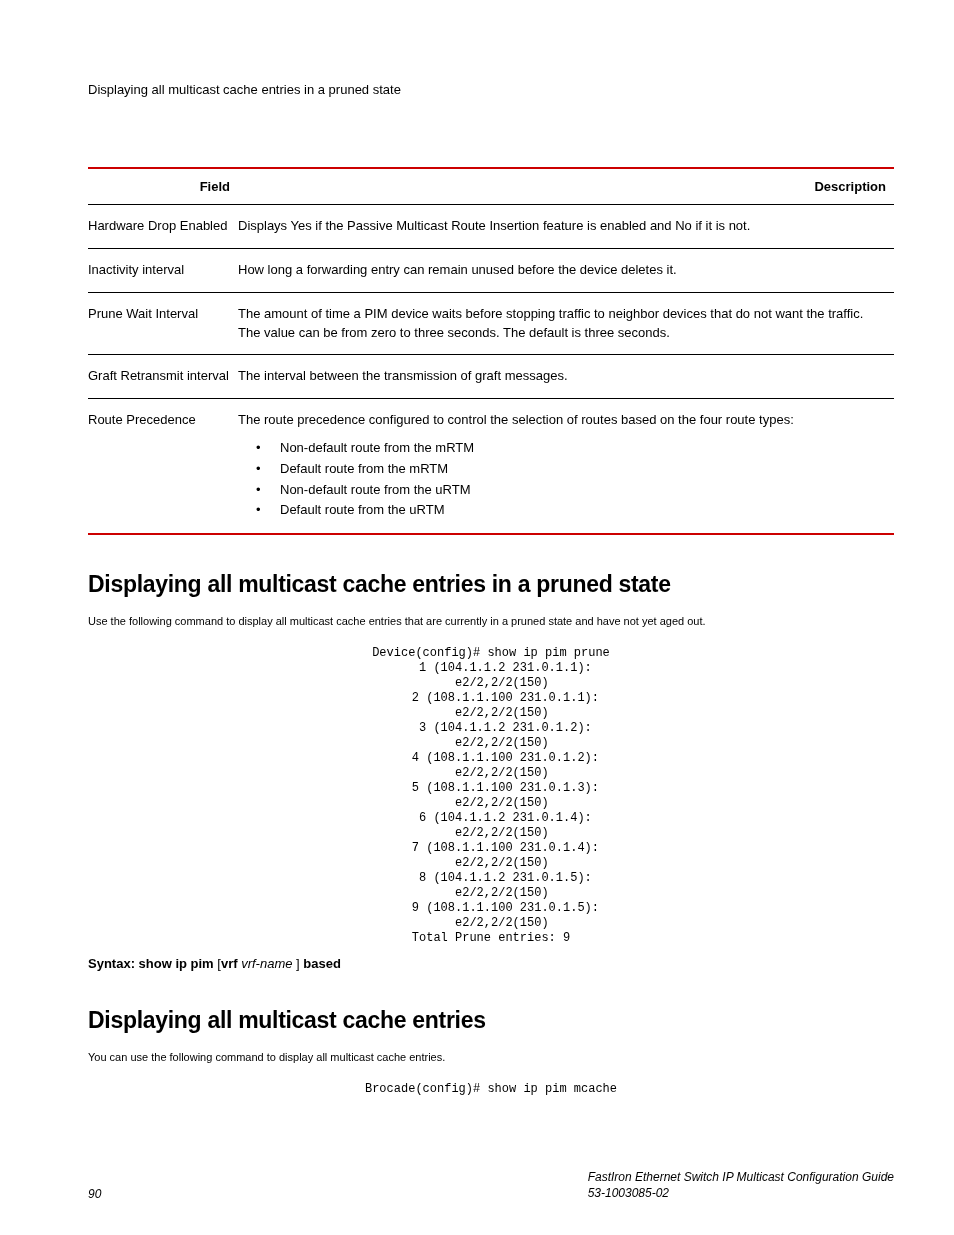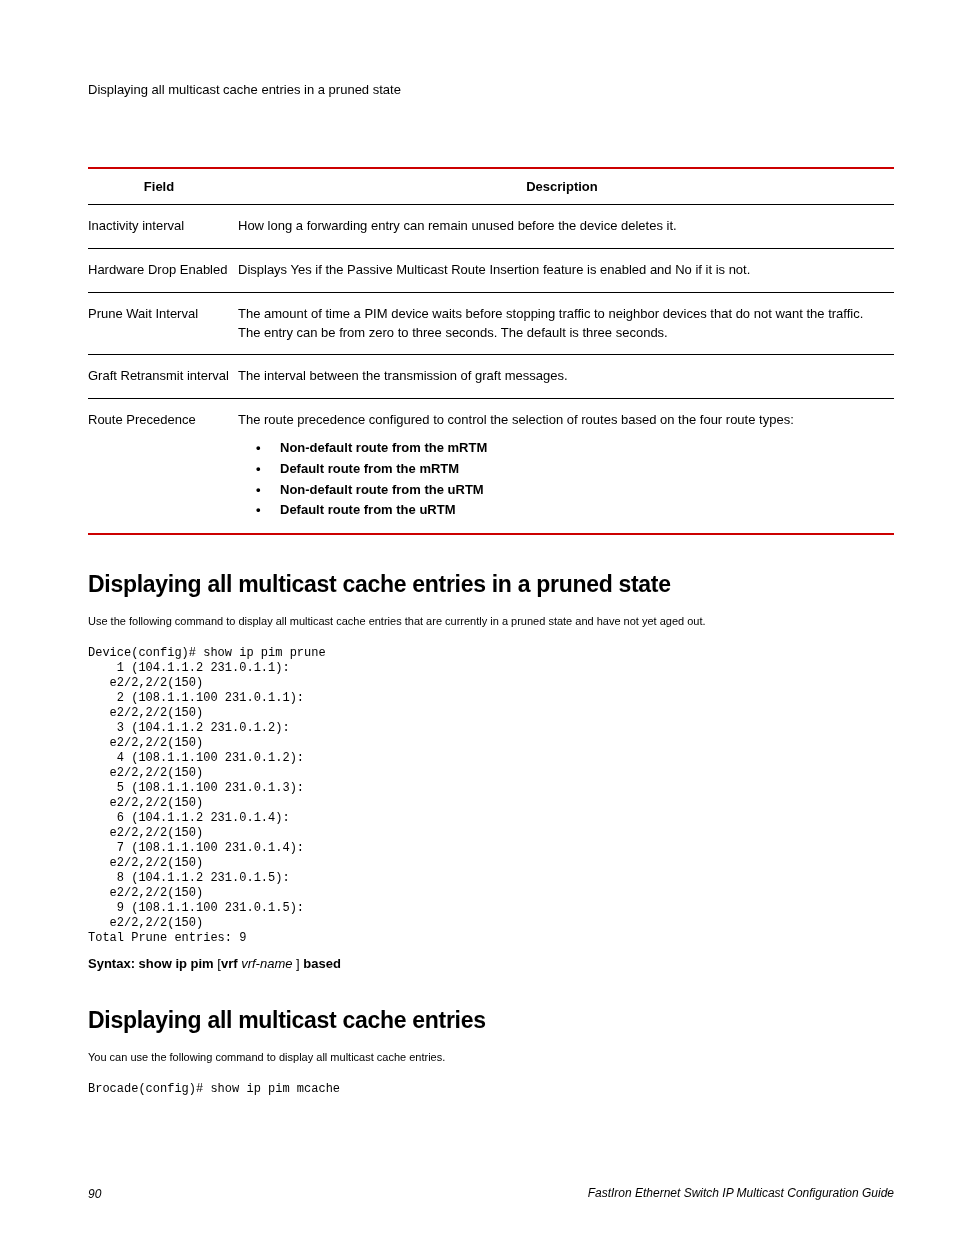--- a/index.html
+++ b/index.html
@@ -24,38 +24,37 @@
   .field-table {
     width: 100%;
     border-collapse: collapse;
     font-size: 13px;
   }
   .field-table thead tr {
     border-top: 2px solid #c00;
     border-bottom: 1px solid #000;
   }
   .field-table th {
-    text-align: center;
+    text-align: right;
     font-weight: bold;
     padding: 10px 8px 10px 0;
     vertical-align: top;
   }
   .field-table th.col-field { width: 150px; }
   .field-table tbody tr { border-top: 1px solid #000; }
   .field-table tbody tr:last-child { border-bottom: 2px solid #c00; }
   .field-table td {
     padding: 12px 8px 12px 0;
     vertical-align: top;
     line-height: 1.45;
   }
   .route-list {
     margin: 8px 0 0 18px;
     padding: 0;
     list-style: none;
-    font-weight: bold;
   }
   .route-list li {
     position: relative;
     padding-left: 24px;
     line-height: 1.6;
   }
   .route-list li::before {
     content: "•";
     position: absolute;
     left: 0;
@@ -72,20 +71,21 @@
     font-size: 11px;
     line-height: 1.45;
     margin: 0 0 16px 0;
   }
   pre.code {
     font-family: "Courier New", Courier, monospace;
     font-size: 12px;
     line-height: 1.25;
     white-space: pre;
     margin: 14px 0 10px 0;
+    text-align: center;
   }
   .syntax-line {
     font-size: 13px;
     margin: 6px 0 8px 0;
   }
   .syntax-line .b { font-weight: bold; text-align: right; }
   .syntax-line .i { font-style: italic; }
   .footer {
     position: absolute;
     bottom: 34px;
@@ -108,30 +108,30 @@
 
   <table class="field-table">
     <thead>
       <tr>
         <th class="col-field">Field</th>
         <th>Description</th>
       </tr>
     </thead>
     <tbody>
       <tr>
+        <td>Hardware Drop Enabled</td>
+        <td>Displays Yes if the Passive Multicast Route Insertion feature is enabled and No if it is not.</td>
+      </tr>
+      <tr>
         <td>Inactivity interval</td>
         <td>How long a forwarding entry can remain unused before the device deletes it.</td>
       </tr>
       <tr>
-        <td>Hardware Drop Enabled</td>
-        <td>Displays Yes if the Passive Multicast Route Insertion feature is enabled and No if it is not.</td>
-      </tr>
-      <tr>
         <td>Prune Wait Interval</td>
-        <td>The amount of time a PIM device waits before stopping traffic to neighbor devices that do not want the traffic. The entry can be from zero to three seconds. The default is three seconds.</td>
+        <td>The amount of time a PIM device waits before stopping traffic to neighbor devices that do not want the traffic. The value can be from zero to three seconds. The default is three seconds.</td>
       </tr>
       <tr>
         <td>Graft Retransmit interval</td>
         <td>The interval between the transmission of graft messages.</td>
       </tr>
       <tr>
         <td>Route Precedence</td>
         <td>
           <span>The route precedence configured to control the selection of routes based on the four route types:</span>
           <ul class="route-list">
@@ -174,14 +174,15 @@
 
   <h1 class="section">Displaying all multicast cache entries</h1>
   <p class="body">You can use the following command to display all multicast cache entries.</p>
   <pre class="code">Brocade(config)# show ip pim mcache</pre>
 </div>
 
 <div class="footer">
   <div class="page-number">90</div>
   <div class="right">
     <div>FastIron Ethernet Switch IP Multicast Configuration Guide</div>
+    <div>53-1003085-02</div>
   </div>
 </div>
 
 </body></html>

